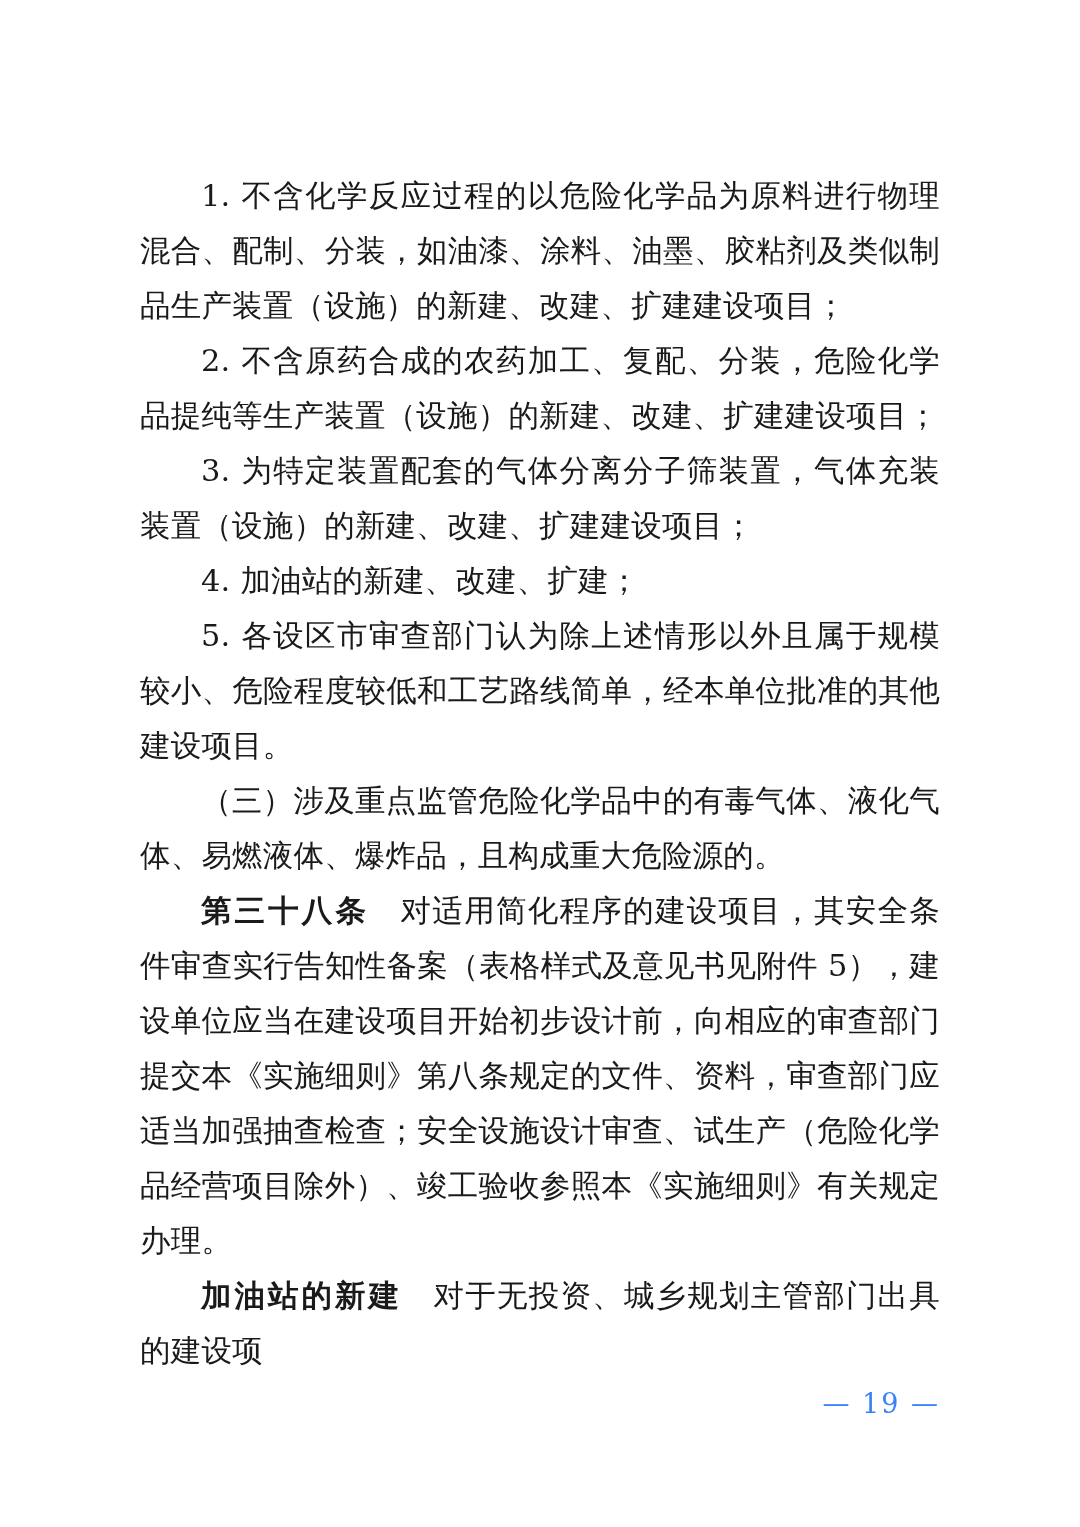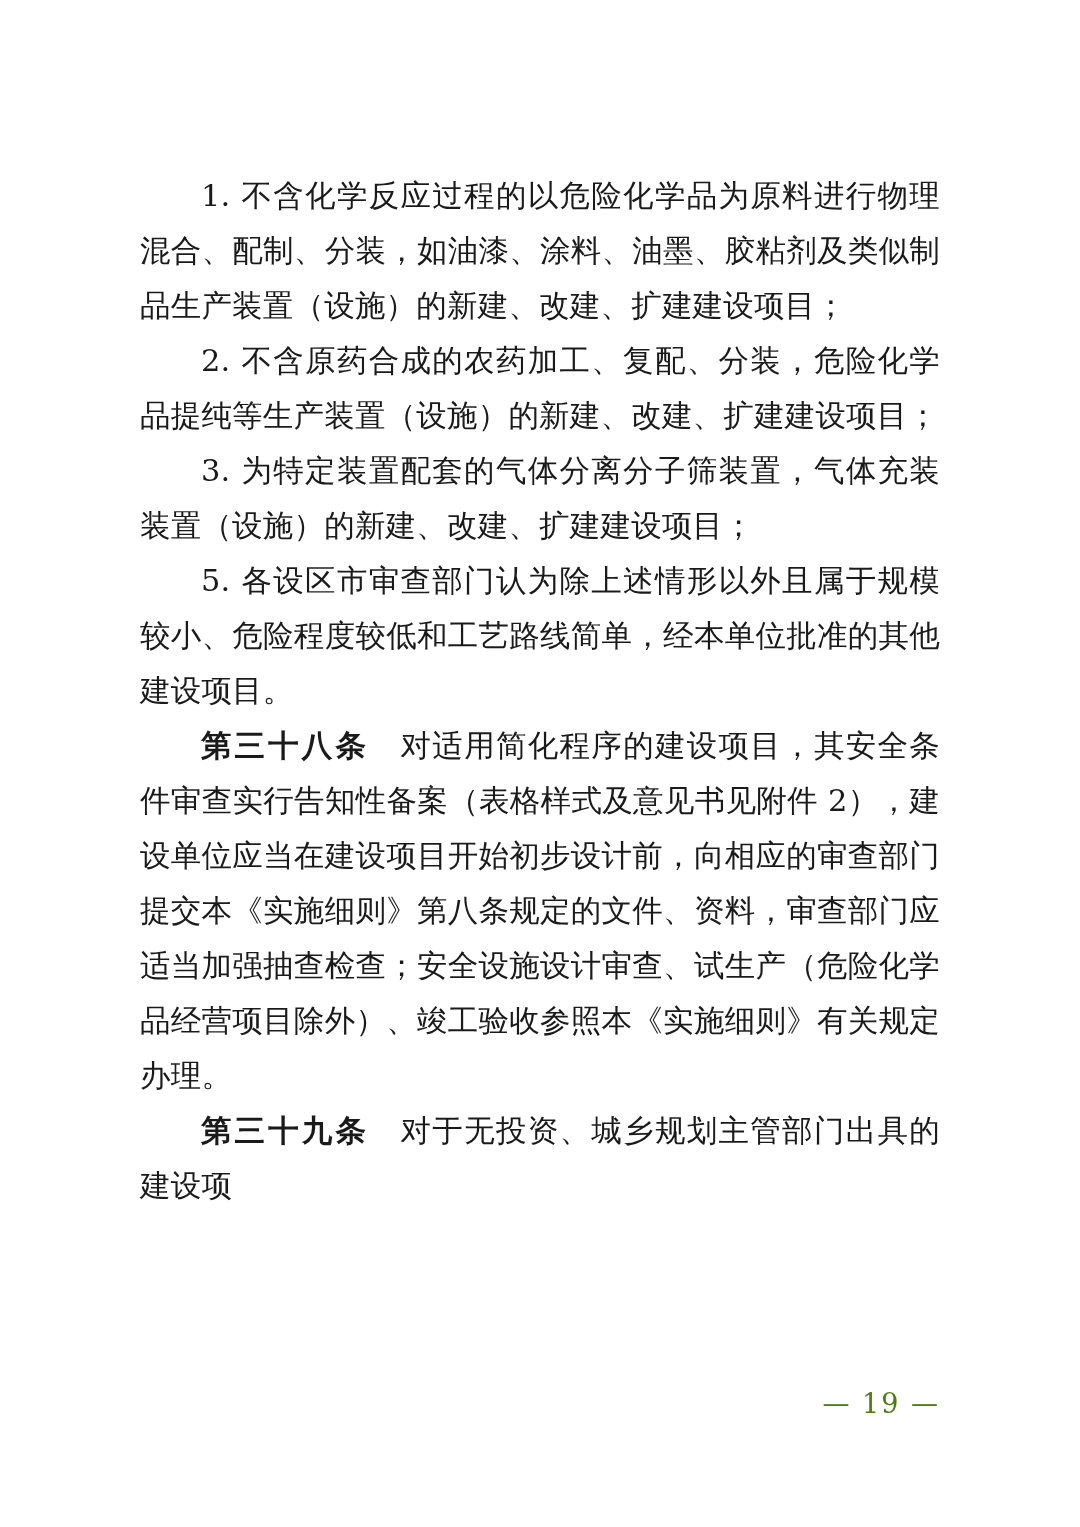--- a/index.html
+++ b/index.html
@@ -44,34 +44,36 @@
   .gap-after {
     display: inline-block;
     width: 1em;
   }
   .page-number {
     position: absolute;
     right: 140px;
     bottom: 108px;
     font-size: 27px;
     font-family: "DejaVu Serif", "Liberation Serif", serif;
-    color: #4d7c0f;
+    color: #3b82f6;
     letter-spacing: 2px;
   }
 </style>
 </head>
 <body>
 
 <div class="page">
   <div class="body-text">
 
     <p class="para">1. 不含化学反应过程的以危险化学品为原料进行物理混合、配制、分装，如油漆、涂料、油墨、胶粘剂及类似制品生产装置（设施）的新建、改建、扩建建设项目；</p>
     <p class="para">2. 不含原药合成的农药加工、复配、分装，危险化学品提纯等生产装置（设施）的新建、改建、扩建建设项目；</p>
     <p class="para">3. 为特定装置配套的气体分离分子筛装置，气体充装装置（设施）的新建、改建、扩建建设项目；</p>
+    <p class="para">4. 加油站的新建、改建、扩建；</p>
     <p class="para">5. 各设区市审查部门认为除上述情形以外且属于规模较小、危险程度较低和工艺路线简单，经本单位批准的其他建设项目。</p>
+    <p class="para">（三）涉及重点监管危险化学品中的有毒气体、液化气体、易燃液体、爆炸品，且构成重大危险源的。</p>
 
-    <p class="para"><span class="heading-term">第三十八条</span><span class="gap-after"></span><span>对适用简化程序的建设项目，其安全条件审查实行告知性备案（表格样式及意见书见附件 2），建设单位应当在建设项目开始初步设计前，向相应的审查部门提交本《实施细则》第八条规定的文件、资料，审查部门应适当加强抽查检查；安全设施设计审查、试生产（危险化学品经营项目除外）、竣工验收参照本《实施细则》有关规定办理。</span></p>
+    <p class="para"><span class="heading-term">第三十八条</span><span class="gap-after"></span><span>对适用简化程序的建设项目，其安全条件审查实行告知性备案（表格样式及意见书见附件 5），建设单位应当在建设项目开始初步设计前，向相应的审查部门提交本《实施细则》第八条规定的文件、资料，审查部门应适当加强抽查检查；安全设施设计审查、试生产（危险化学品经营项目除外）、竣工验收参照本《实施细则》有关规定办理。</span></p>
 
-    <p class="para"><span class="heading-term">第三十九条</span><span class="gap-after"></span><span>对于无投资、城乡规划主管部门出具的建设项</span></p>
+    <p class="para"><span class="heading-term">加油站的新建</span><span class="gap-after"></span><span>对于无投资、城乡规划主管部门出具的建设项</span></p>
 
   </div>
   <div class="page-number">— 19 —</div>
 </div>
 
 </body></html>

